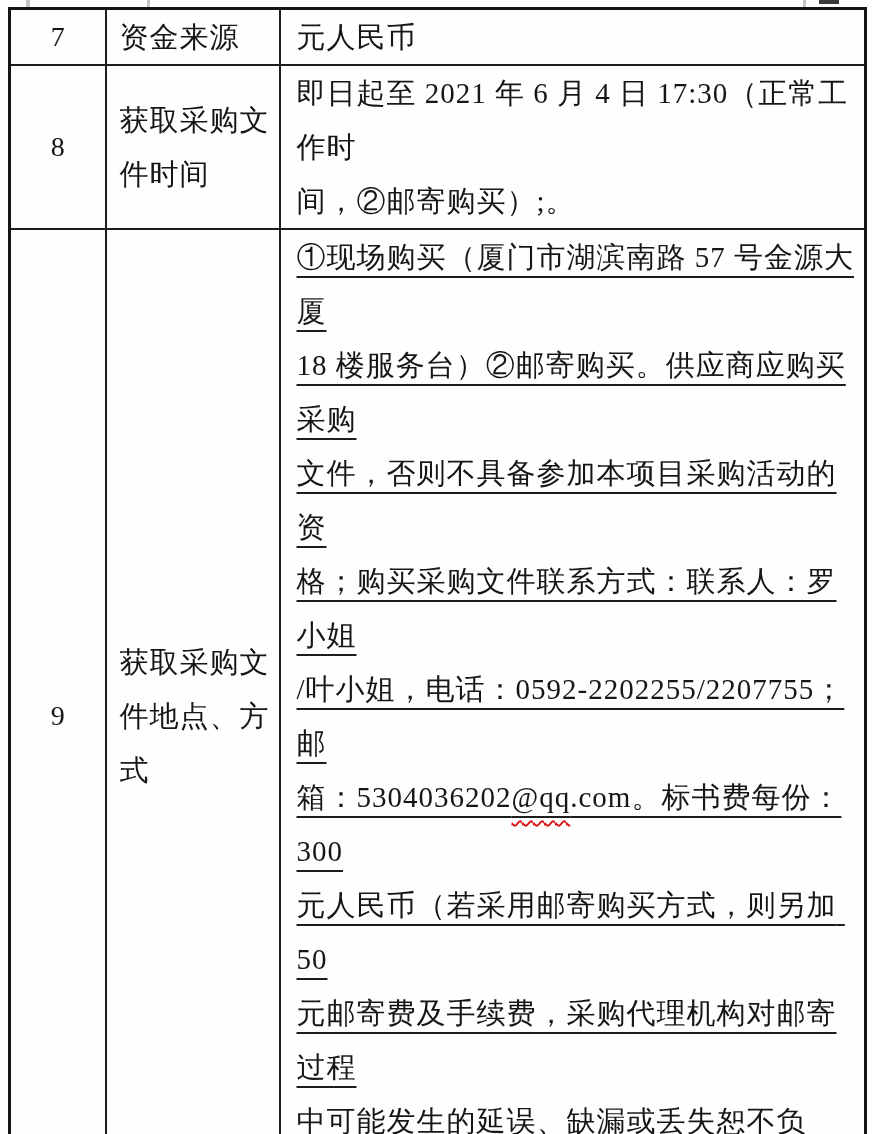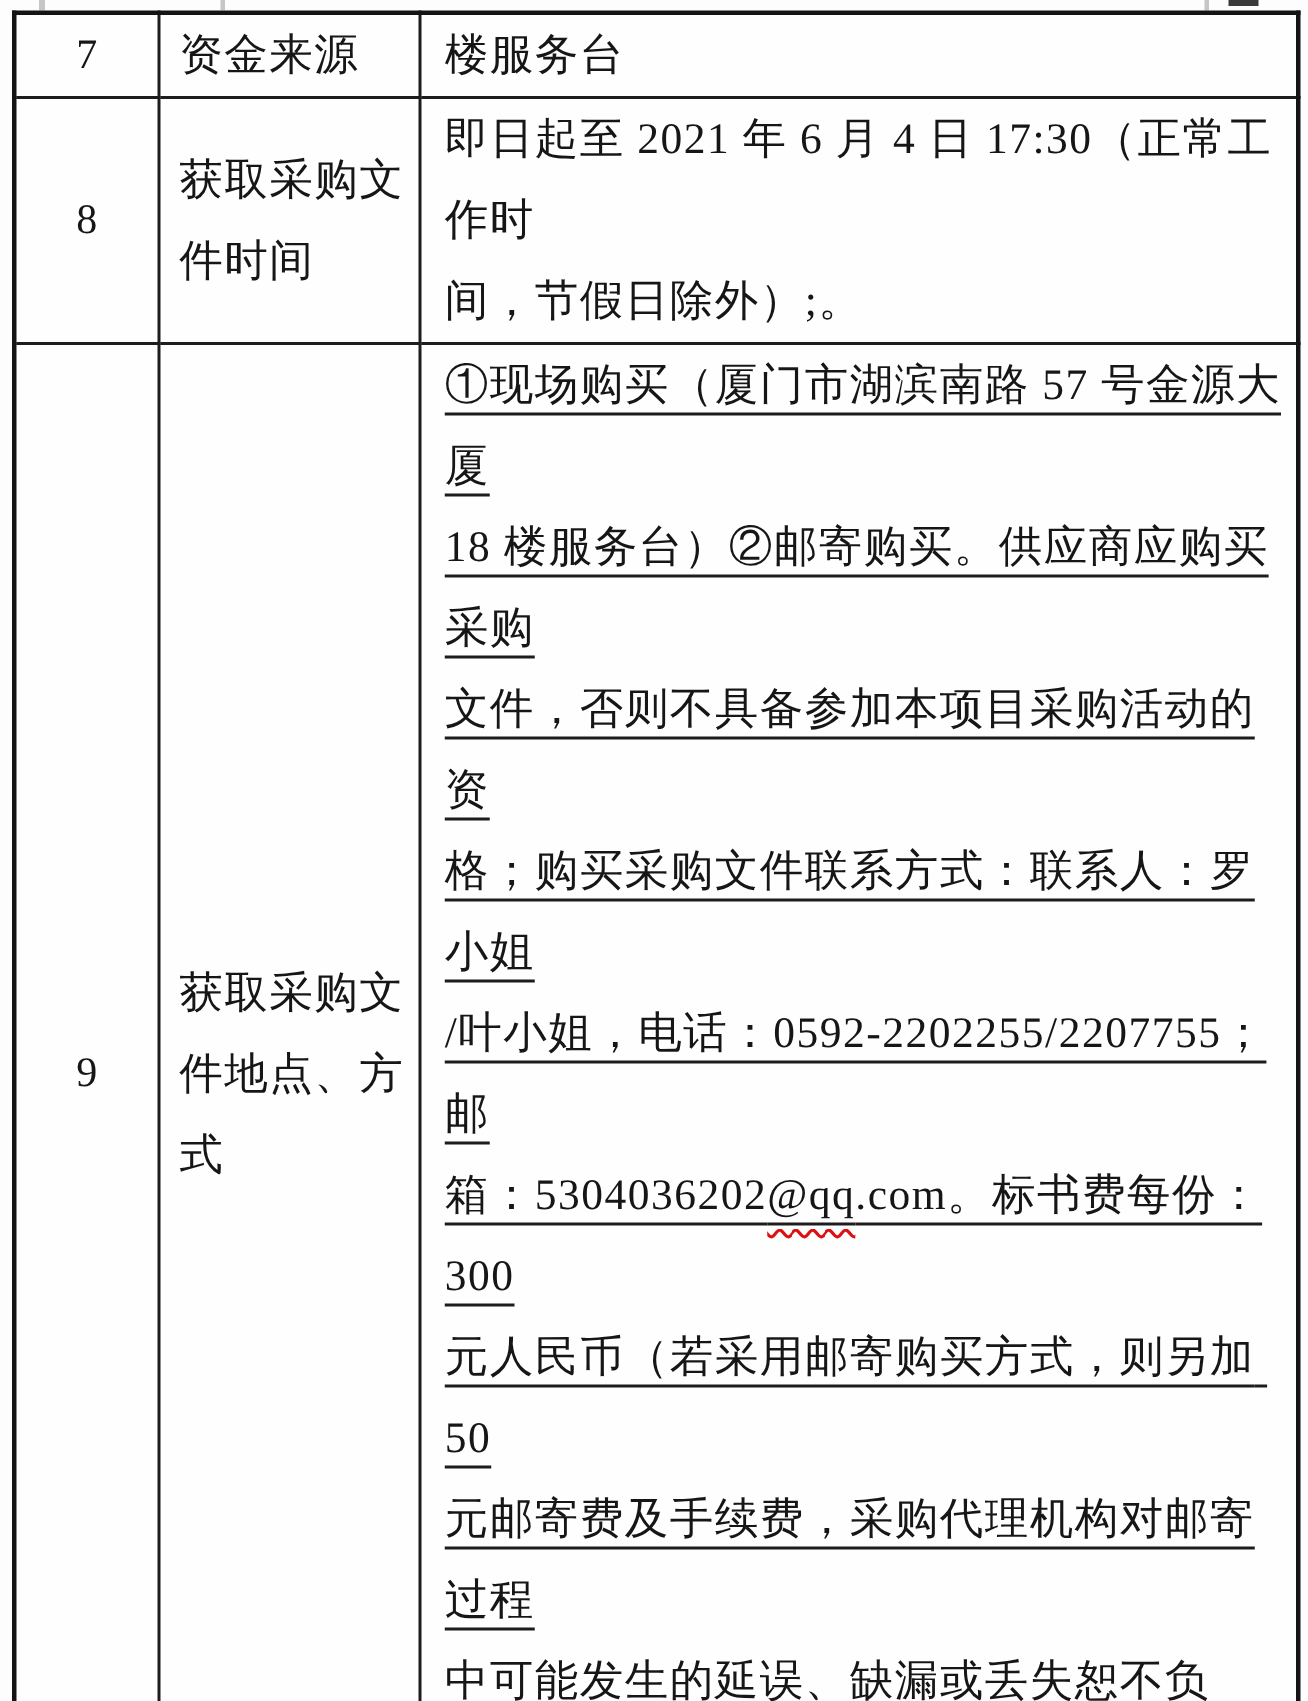--- a/index.html
+++ b/index.html
@@ -79,32 +79,32 @@
         <col class="c2">
         <col class="c3">
     </colgroup>
     <tbody>
         <tr class="r1">
           <td class="num">7</td>
           <td class="label">
             <div class="line">资金来源</div>
           </td>
           <td class="content">
-            <div class="line"><span>楼服务台</span></div>
+            <div class="line"><span>元人民币</span></div>
           </td>
         </tr>
         <tr class="r2">
           <td class="num">8</td>
           <td class="label">
             <div class="line">获取采购文</div>
             <div class="line">件时间</div>
           </td>
           <td class="content">
             <div class="line"><span>即日起至 2021 年 6 月 4 日 17:30（正常工作时</span></div>
-            <div class="line"><span>间，节假日除外）;。</span></div>
+            <div class="line"><span>间，②邮寄购买）;。</span></div>
           </td>
         </tr>
         <tr class="r3">
           <td class="num">9</td>
           <td class="label">
             <div class="line">获取采购文</div>
             <div class="line">件地点、方</div>
             <div class="line">式</div>
           </td>
           <td class="content">

